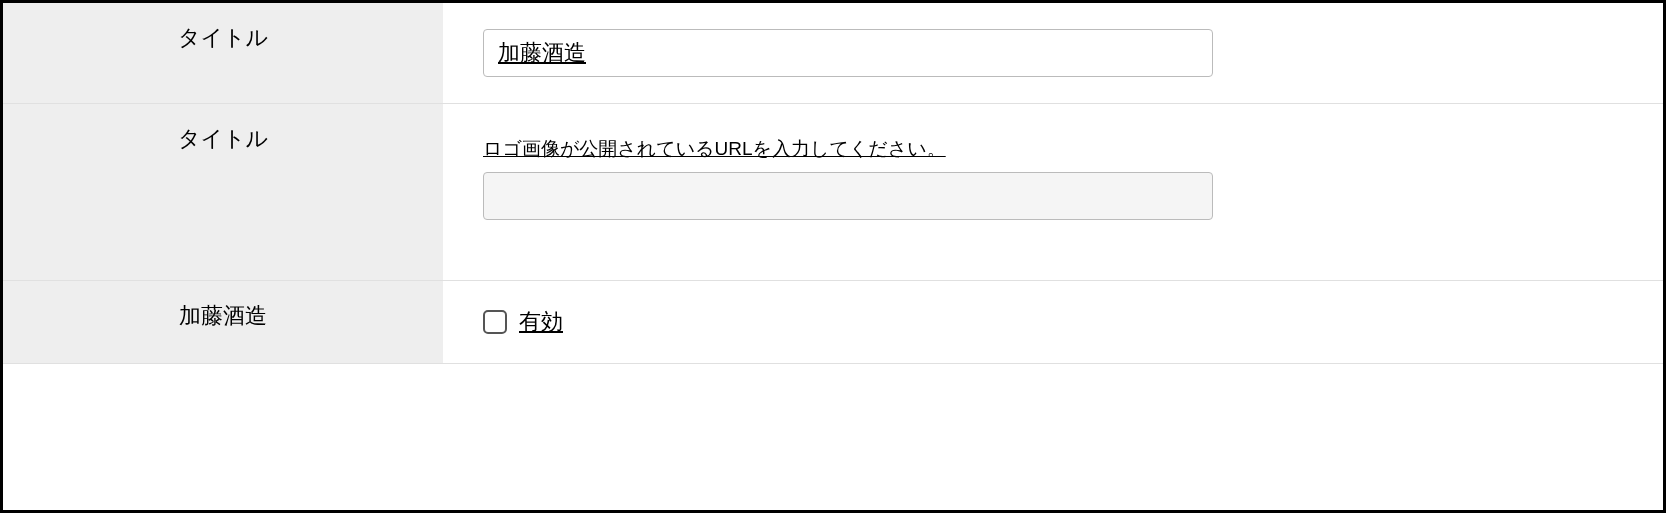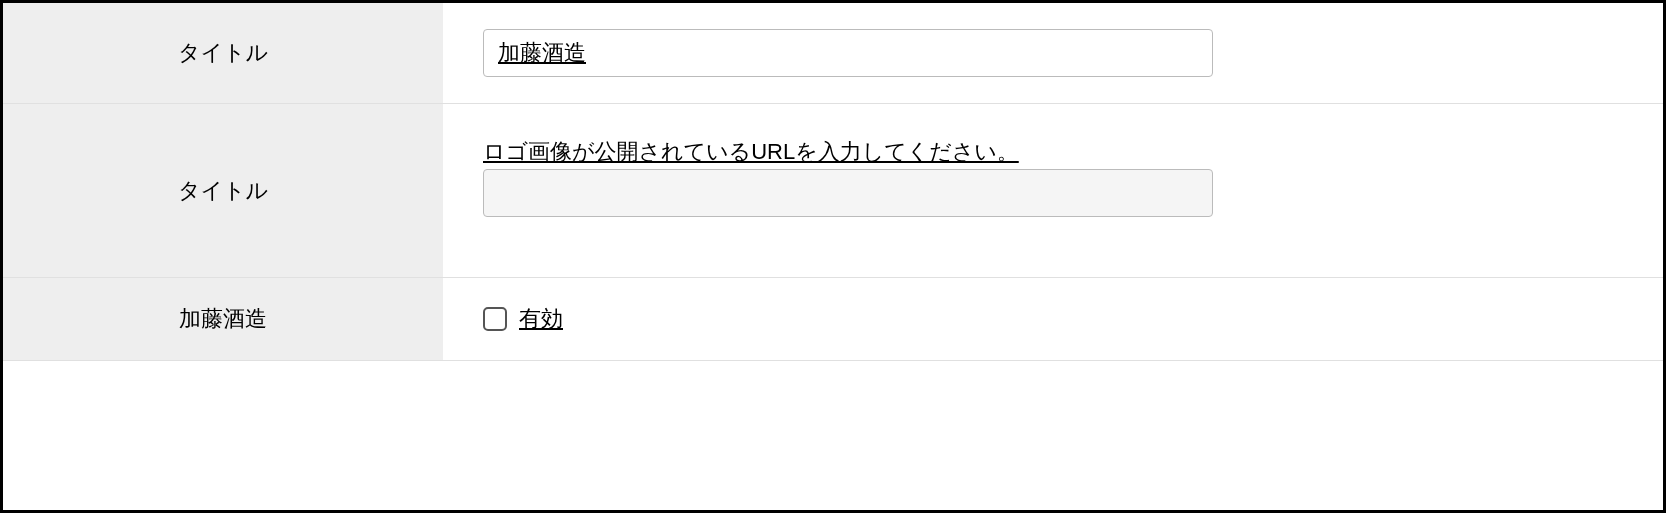--- a/index.html
+++ b/index.html
@@ -23,21 +23,20 @@
     }
     .form-row {
       display: flex;
       border-bottom: 1px solid #e0e0e0;
     }
     .label-cell {
       width: 440px;
       min-width: 440px;
       background: #eeeeee;
       display: flex;
-      align-items: center;
       justify-content: center;
       padding: 20px 30px;
       text-align: center;
     }
     .value-cell {
       flex: 1;
       padding: 28px 40px;
       display: flex;
       flex-direction: column;
       justify-content: center;
@@ -52,21 +51,22 @@
       font-size: 22px;
       font-family: inherit;
       background: #fff;
     }
     .text-input.empty {
       width: 730px;
       height: 48px;
       background: #f5f5f5;
     }
     .help-text {
-      font-size: 22px;
+      font-size: 19px;
+      margin-bottom: 8px;
       line-height: 1.6;
     }
     .upload-line {
       font-size: 22px;
       line-height: 1.9;
     }
     .file-button {
       display: inline-block;
       background: #efefef;
       border: 1px solid #888;

